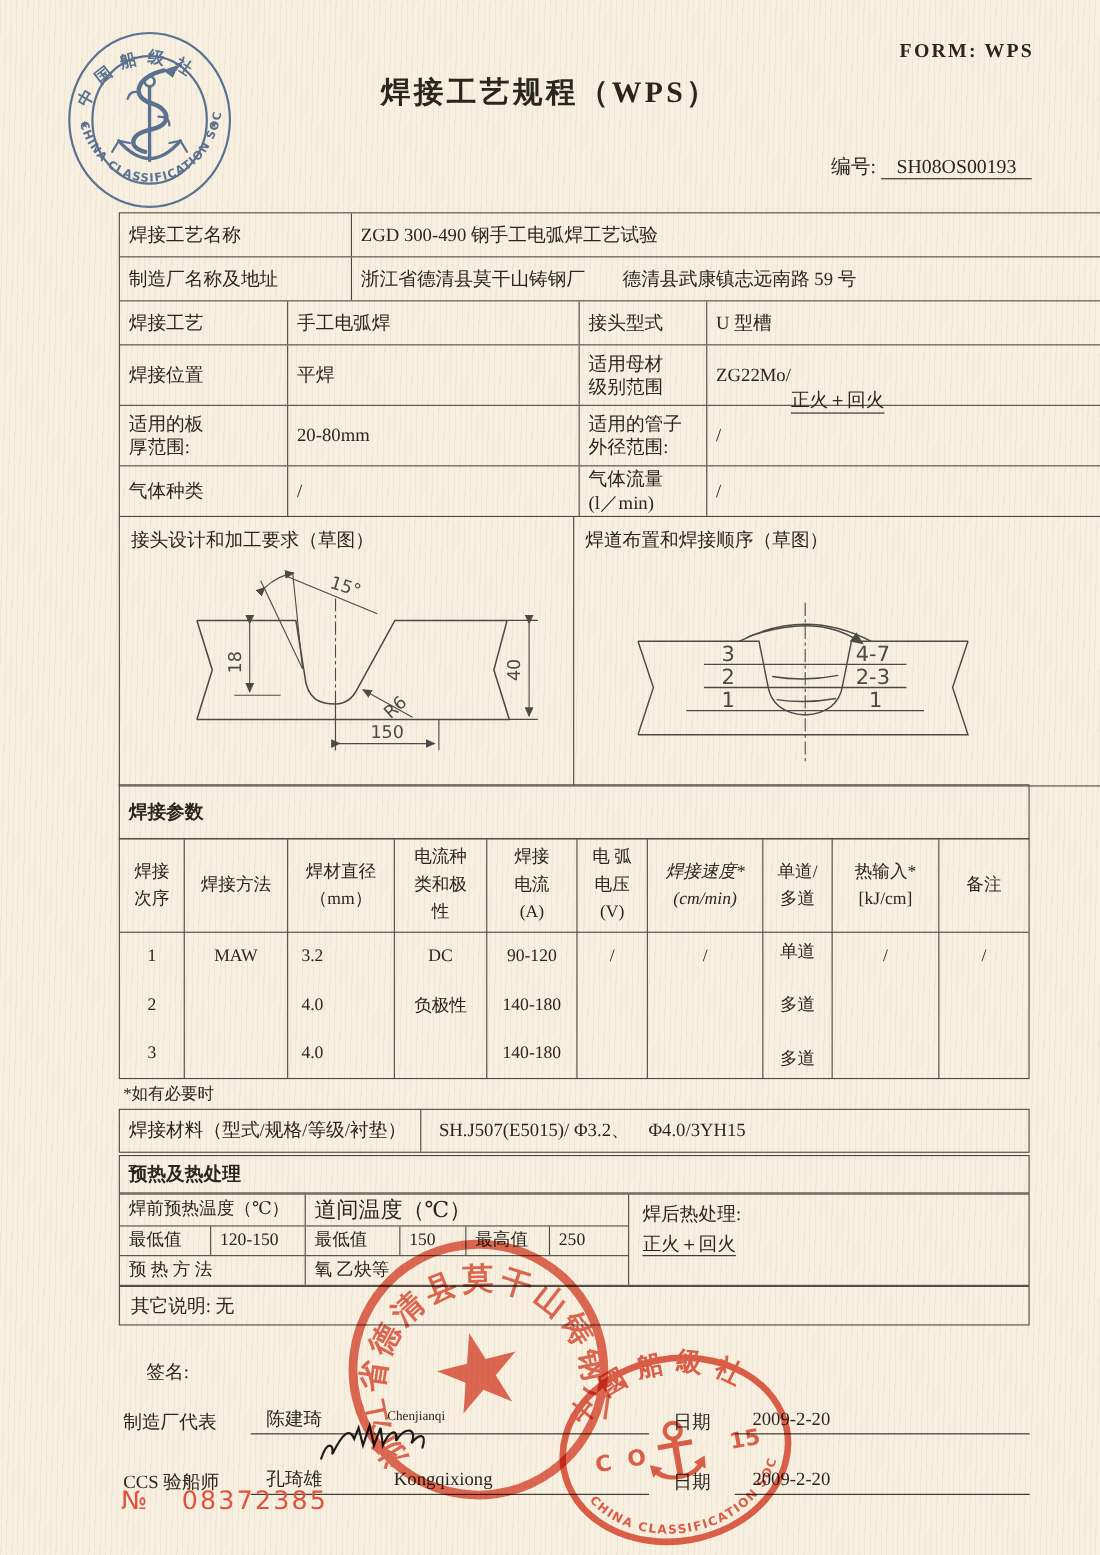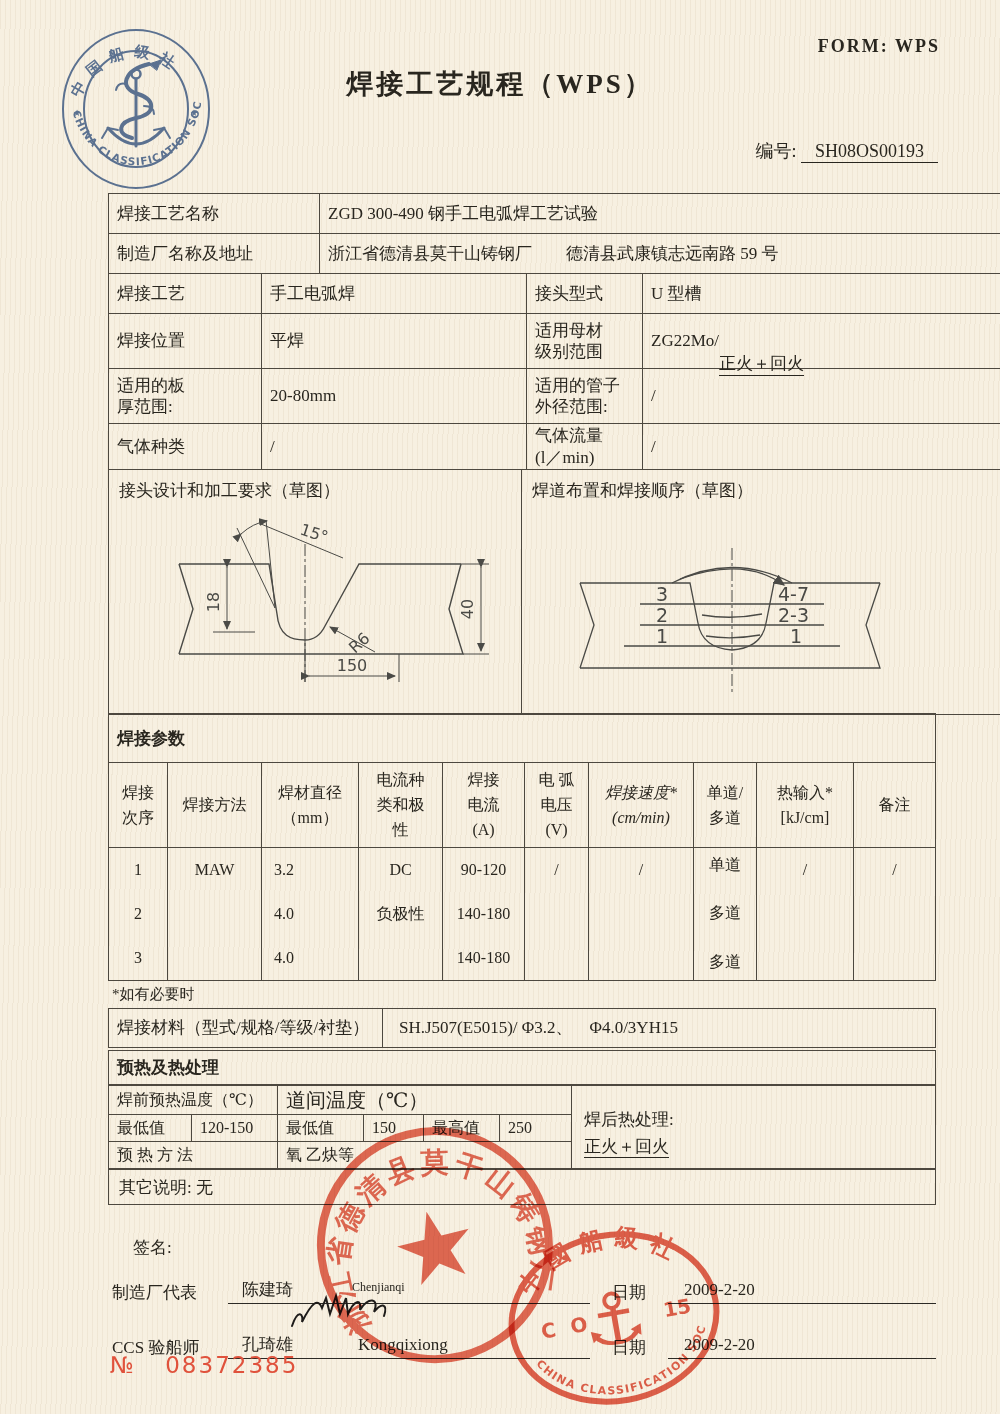--- a/index.html
+++ b/index.html
@@ -293,21 +293,21 @@
         <div class="cell bl" style="width:86px;font-size:16px;">最低值</div>
         <div class="cell bl" style="width:60px;font-size:16px;">150</div>
         <div class="cell bl" style="width:76px;font-size:16px;">最高值</div>
         <div class="cell bl" style="flex:1;font-size:16px;">250</div>
       </div>
       <div class="row bt" style="height:28px;">
         <div class="cell" style="width:168px;font-size:16px;">预  热  方  法</div>
         <div class="cell bl" style="flex:1;font-size:16px;">氧  乙炔等</div>
       </div>
     </div>
-    <div class="bl" style="flex:1;box-sizing:border-box;padding:20px 12px;font-size:17px;line-height:1.6;">
+    <div class="bl" style="flex:1;box-sizing:border-box;padding:4px 12px;font-size:17px;line-height:1.6;">
       <div>焊后热处理:</div>
       <span class="u">正火＋回火</span>
     </div>
   </div>
 
   <div class="abs box" style="left:108px;top:1169px;width:828px;height:36px;display:flex;align-items:center;padding-left:10px;font-size:17px;">
     <span>其它说明:  无</span>
   </div>
 
   <div class="abs sig-label" style="left:133px;top:1236px;">签名:</div>

